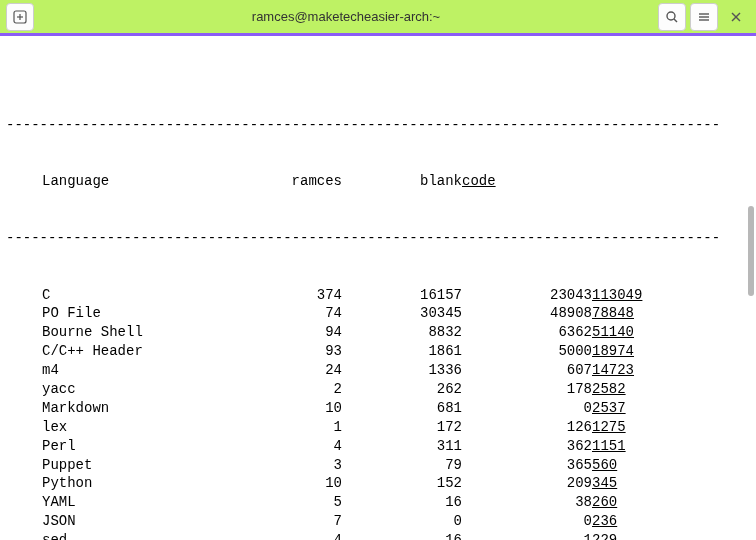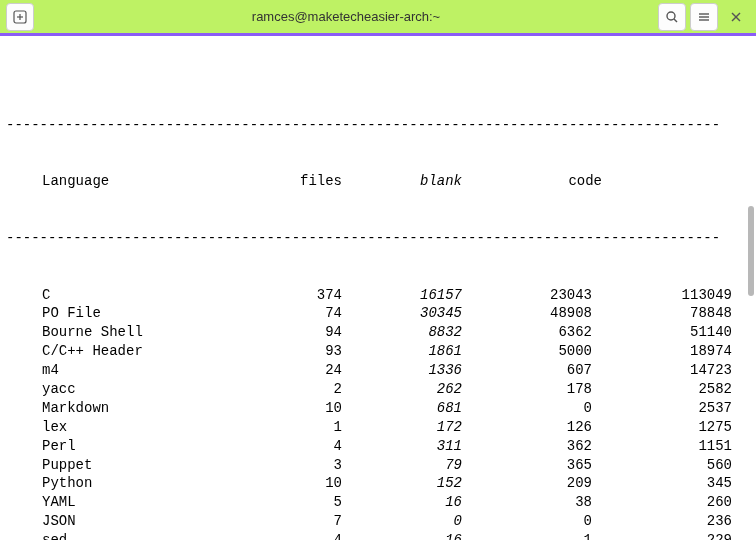--- a/index.html
+++ b/index.html
@@ -77,23 +77,23 @@
     }
     .terminal-content {
       font-family: "Courier New", monospace;
     }
     .row {
       display: flex;
       margin-left: 36px;
     }
     .col-lang { width: 210px; text-align: left; }
     .col-files { width: 90px; text-align: right; }
-    .col-blank { width: 120px; text-align: right; font-style: italic; }
+    .col-blank { width: 120px; text-align: right; }
     .col-comment { width: 130px; text-align: right; }
-    .col-code { width: 140px; text-align: right; }
+    .col-code { width: 140px; text-align: left; text-decoration: underline; }
     .dash-line {
       letter-spacing: 0;
       overflow: hidden;
       white-space: nowrap;
     }
     .scrollbar-track {
       position: absolute;
       right: 0;
       top: 0;
       width: 10px;
@@ -144,21 +144,21 @@
       </svg>
     </div>
   </div>
 </div>
 
 <div class="terminal">
   <div class="terminal-content">
     <div class="dash-line">-------------------------------------------------------------------------------------</div>
     <div class="row">
       <span class="col-lang">Language</span>
-      <span class="col-files">files</span>
+      <span class="col-files">ramces</span>
       <span class="col-blank">blank</span>
       <span class="col-code">code</span>
     </div>
     <div class="dash-line">-------------------------------------------------------------------------------------</div>
     <div id="table-rows"><div class="row"><span class="col-lang">C</span><span class="col-files">374</span><span class="col-blank">16157</span><span class="col-comment">23043</span><span class="col-code">113049</span></div><div class="row"><span class="col-lang">PO File</span><span class="col-files">74</span><span class="col-blank">30345</span><span class="col-comment">48908</span><span class="col-code">78848</span></div><div class="row"><span class="col-lang">Bourne Shell</span><span class="col-files">94</span><span class="col-blank">8832</span><span class="col-comment">6362</span><span class="col-code">51140</span></div><div class="row"><span class="col-lang">C/C++ Header</span><span class="col-files">93</span><span class="col-blank">1861</span><span class="col-comment">5000</span><span class="col-code">18974</span></div><div class="row"><span class="col-lang">m4</span><span class="col-files">24</span><span class="col-blank">1336</span><span class="col-comment">607</span><span class="col-code">14723</span></div><div class="row"><span class="col-lang">yacc</span><span class="col-files">2</span><span class="col-blank">262</span><span class="col-comment">178</span><span class="col-code">2582</span></div><div class="row"><span class="col-lang">Markdown</span><span class="col-files">10</span><span class="col-blank">681</span><span class="col-comment">0</span><span class="col-code">2537</span></div><div class="row"><span class="col-lang">lex</span><span class="col-files">1</span><span class="col-blank">172</span><span class="col-comment">126</span><span class="col-code">1275</span></div><div class="row"><span class="col-lang">Perl</span><span class="col-files">4</span><span class="col-blank">311</span><span class="col-comment">362</span><span class="col-code">1151</span></div><div class="row"><span class="col-lang">Puppet</span><span class="col-files">3</span><span class="col-blank">79</span><span class="col-comment">365</span><span class="col-code">560</span></div><div class="row"><span class="col-lang">Python</span><span class="col-files">10</span><span class="col-blank">152</span><span class="col-comment">209</span><span class="col-code">345</span></div><div class="row"><span class="col-lang">YAML</span><span class="col-files">5</span><span class="col-blank">16</span><span class="col-comment">38</span><span class="col-code">260</span></div><div class="row"><span class="col-lang">JSON</span><span class="col-files">7</span><span class="col-blank">0</span><span class="col-comment">0</span><span class="col-code">236</span></div><div class="row"><span class="col-lang">sed</span><span class="col-files">4</span><span class="col-blank">16</span><span class="col-comment">1</span><span class="col-code">229</span></div></div>
     
     
     
     
   </div>

